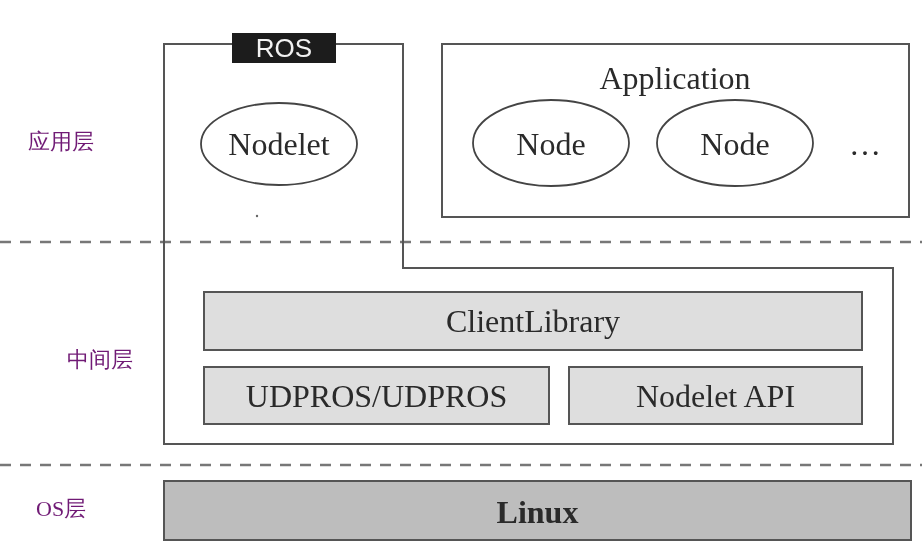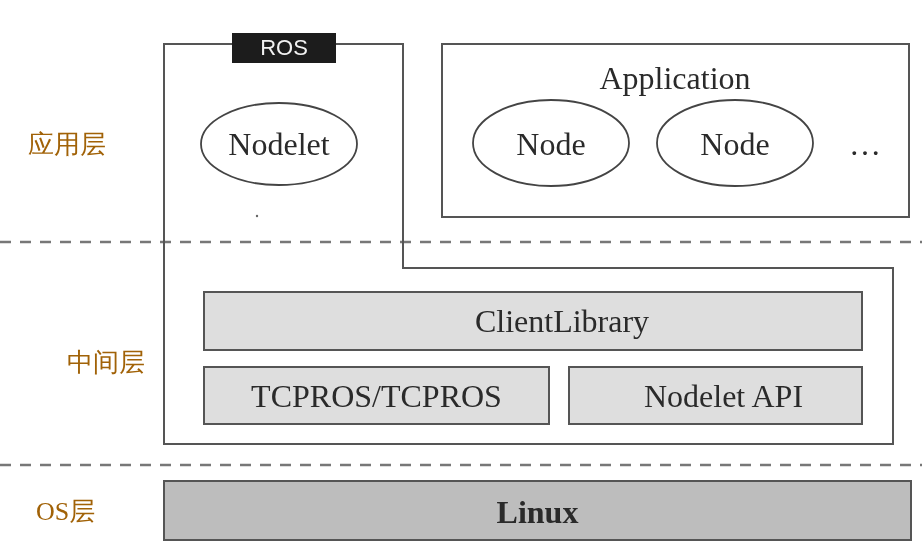--- a/index.html
+++ b/index.html
@@ -1,23 +1,23 @@
 <!DOCTYPE html>
 <html><head>
 <meta charset="utf-8">
 <style>
   html, body { margin:0; padding:0; background:#ffffff; }
   body { width:922px; height:552px; position:relative; overflow:hidden;
          font-family:"Liberation Serif","DejaVu Serif",serif; color:#2a2a2a; }
   svg { position:absolute; left:0; top:0; }
   .t { position:absolute; white-space:nowrap; }
-  .layer { font-size:26px; color:#a16207; }
+  .layer { font-size:22px; color:#701a75; }
   .lbl { font-size:32px; text-align:center; }
   .ros { position:absolute; left:232px; top:33px; width:104px; height:30px; background:#1c1c1c;
-         color:#f2f2f2; font-family:"Liberation Sans","DejaVu Sans",sans-serif; font-size:22px;
+         color:#f2f2f2; font-family:"Liberation Sans","DejaVu Sans",sans-serif; font-size:26px;
          text-align:center; line-height:30px; }
 </style>
 </head>
 <body>
 
 <svg width="922" height="552">
 
   <line x1="0" y1="242" x2="922" y2="242" stroke="#777" stroke-width="2.5" stroke-dasharray="11,9"></line>
   <line x1="0" y1="465" x2="922" y2="465" stroke="#777" stroke-width="2.5" stroke-dasharray="11,9"></line>
 
@@ -44,17 +44,17 @@
 <div class="t layer" style="left:28px;top:345px;margin-left:39px;">中间层</div>
 <div class="t layer" style="left:36px;top:494px;">OS层</div>
 
 <div class="t lbl" style="left:201px;top:126px;width:156px;">Nodelet</div>
 
 <div class="t lbl" style="left:560px;top:60px;width:230px;">Application</div>
 <div class="t lbl" style="left:473px;top:126px;width:156px;">Node</div>
 <div class="t lbl" style="left:657px;top:126px;width:156px;">Node</div>
 <div class="t lbl" style="left:840px;top:126px;width:50px;">…</div>
 
-<div class="t lbl" style="left:204px;top:303px;width:658px;padding-left:29px;">ClientLibrary</div>
-<div class="t lbl" style="left:204px;top:378px;width:345px;">TCPROS/TCPROS</div>
-<div class="t lbl" style="left:569px;top:378px;width:293px;padding-left:8px;">Nodelet API</div>
+<div class="t lbl" style="left:204px;top:303px;width:658px;">ClientLibrary</div>
+<div class="t lbl" style="left:204px;top:378px;width:345px;">UDPROS/UDPROS</div>
+<div class="t lbl" style="left:569px;top:378px;width:293px;">Nodelet API</div>
 
 <div class="t lbl" style="left:164px;top:494px;width:747px;font-weight:bold;">Linux</div>
 
 </body></html>

